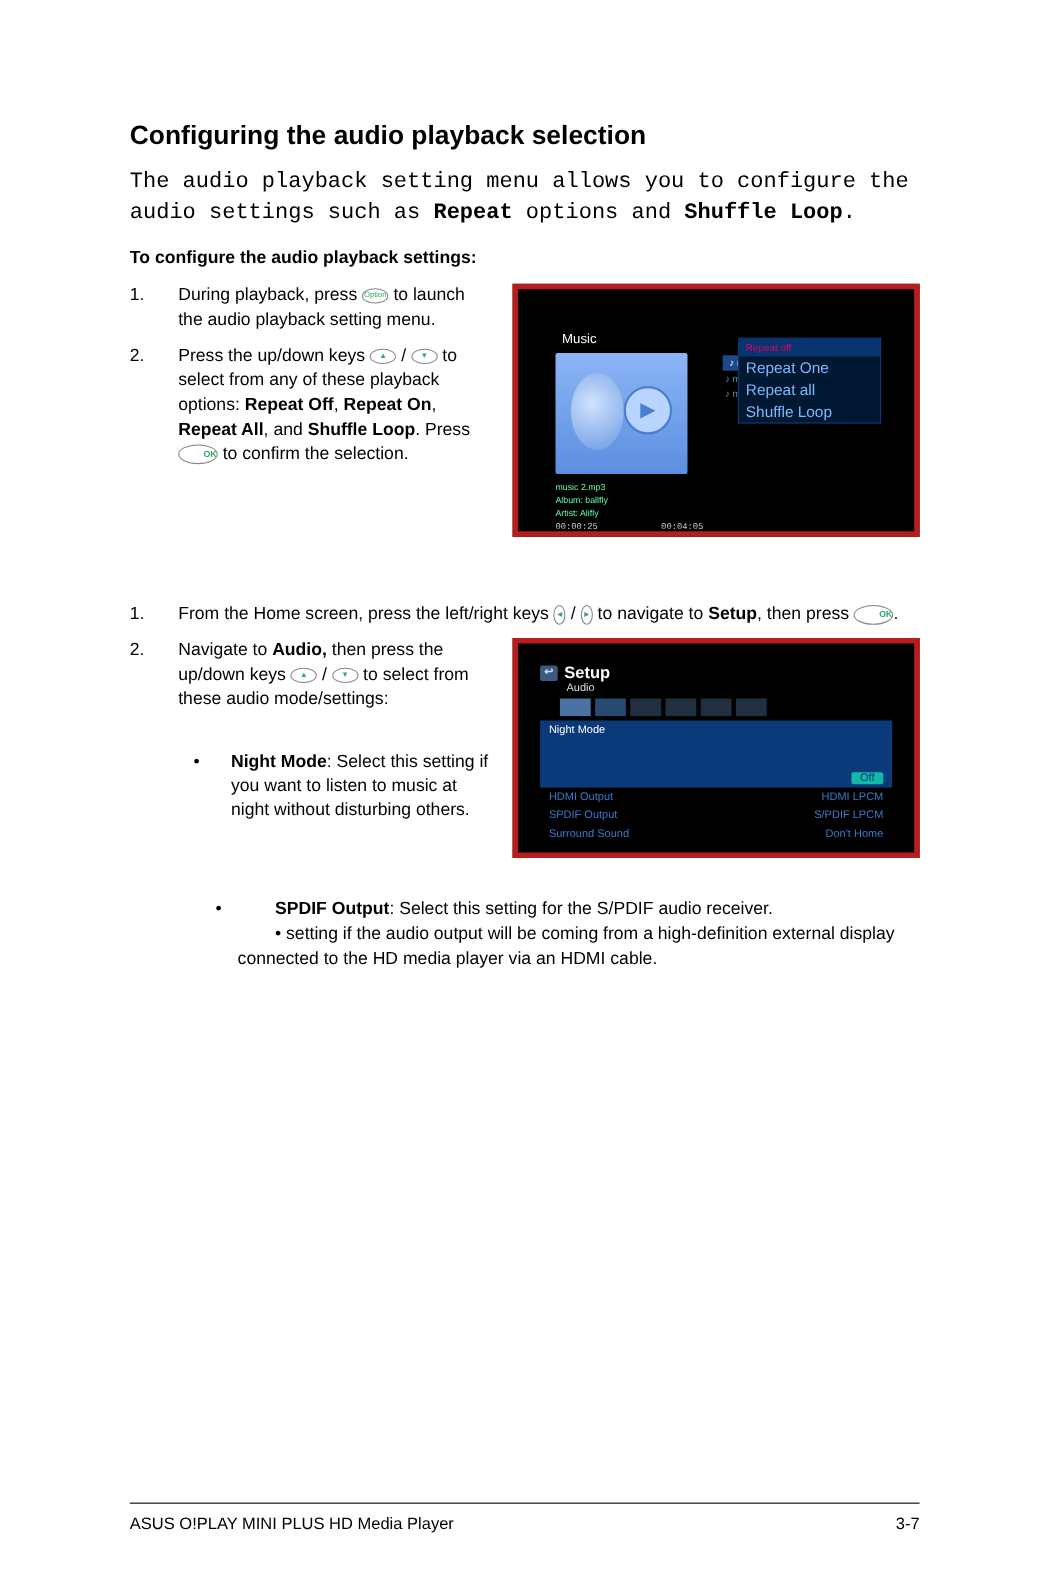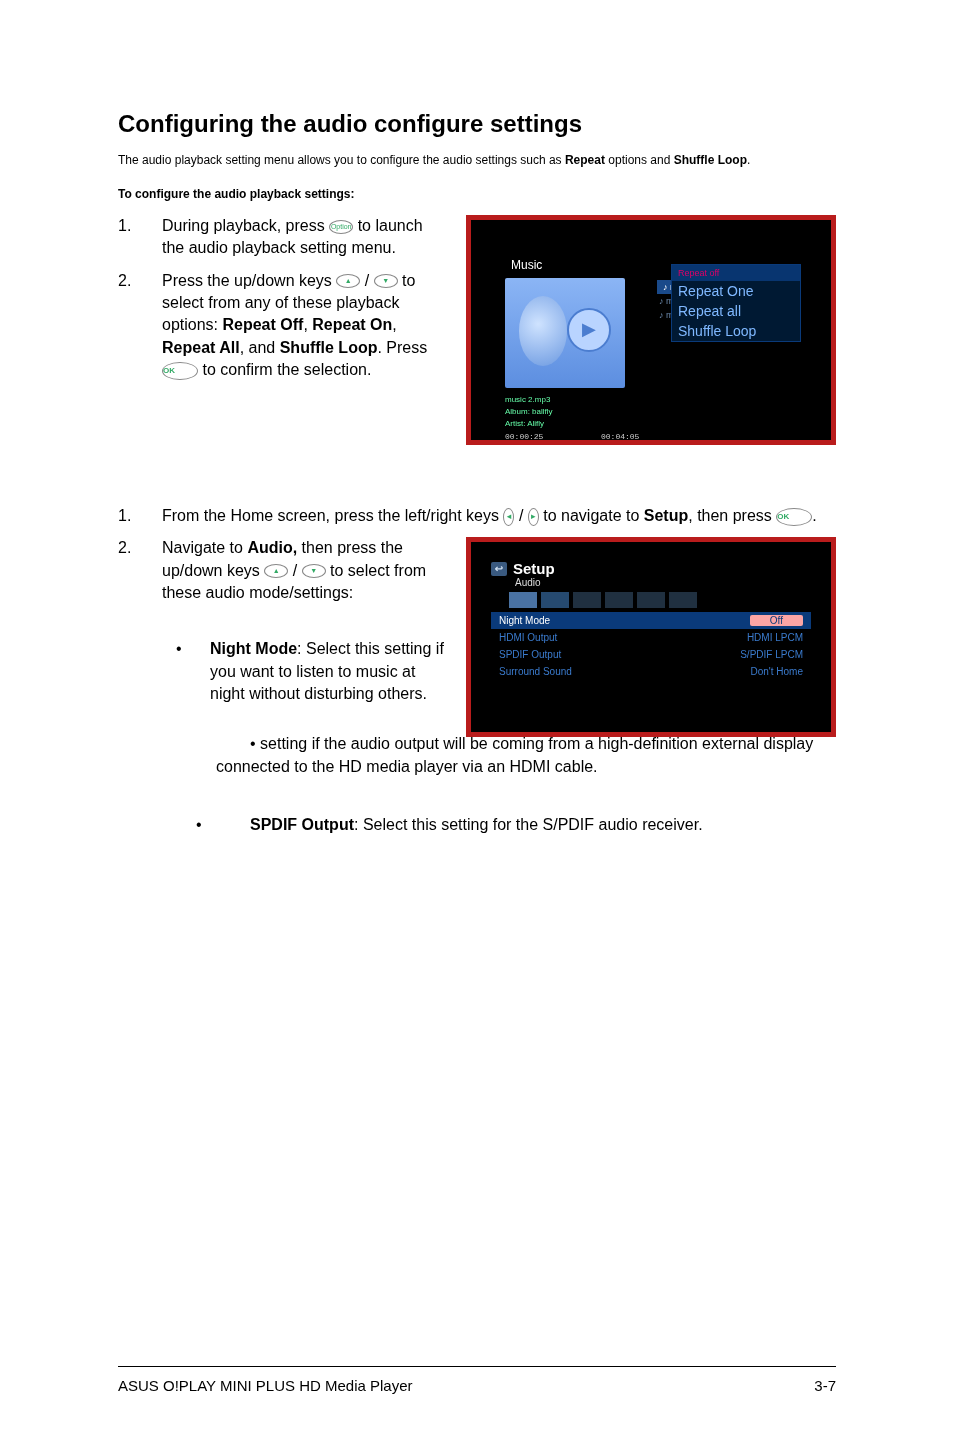--- a/index.html
+++ b/index.html
@@ -11,26 +11,27 @@
     color: #000;
     position: relative;
     padding: 110px 118px 60px 118px;
   }
   h2.section-title {
     font-size: 24px;
     font-weight: bold;
     margin-bottom: 14px;
   }
   p.intro {
-    font-size: 12px;
+    font-size: 20px;
     line-height: 1.4;
     margin-bottom: 18px;
+    font-family: Liberation Mono, monospace;
   }
   p.sub-heading {
-    font-size: 12px;
+    font-size: 16px;
     font-weight: bold;
     margin-bottom: 14px;
   }
   .two-col {
     display: flex;
     gap: 20px;
     margin-bottom: 60px;
   }
   .left-text {
     flex: 0 0 328px;
@@ -63,21 +64,21 @@
     color: #3a6;
     vertical-align: middle;
     line-height: 12px;
   }
   .icon-ok {
     display: inline-block;
     border: 1.5px solid #888;
     border-radius: 50%;
     width: 36px;
     height: 18px;
-    text-align: left;
+    text-align: right;
     font-size: 8px;
     color: #3a6;
     vertical-align: middle;
     line-height: 15px;
     font-weight: bold;
   }
   .icon-arc {
     display: inline-flex;
     border: 1.5px solid #888;
     border-radius: 50%;
@@ -159,21 +160,21 @@
   .ss2-tab { width: 28px; height: 16px; background: #223a55; }
   .ss2-tab.active { background: #4a72a2; }
   .ss2-tab.spk { background: #264a70; }
   .ss2-tab.movie { background: #203040; }
   .ss2-tab.gear { background: #203040; }
   .ss2-tab.power { background: #203040; }
   .ss2-tab.wifi { background: #203040; }
   .ss2-list { margin-top: 4px; }
   .ss2-row { display: flex; justify-content: space-between; padding: 3px 8px; font-size: 10px; color: #3a7acc; }
   .ss2-row.sel { background: #0a3a7a; color: #fff; }
-  .ss2-row.sel .val { background: #fca5a5; color: #0a3a7a; padding: 0 20px; border-radius: 2px; }
+  .ss2-row.sel .val { background: #14b8a6; color: #0a3a7a; padding: 0 8px; border-radius: 2px; margin-top: 44px; }
   .footer {
     position: absolute;
     bottom: 44px;
     left: 118px;
     right: 118px;
     border-top: 1px solid #000;
     padding-top: 10px;
     display: flex;
     justify-content: space-between;
     font-size: 15px;
@@ -181,21 +182,21 @@
   .section2-wrap { margin-top: 40px; }
   .step2-layout { display: flex; gap: 20px; }
   .step2-left { flex: 0 0 328px; }
   .bullet-full { margin-left: 44px; }
   .bullet-full ul.bullets > li::before { padding-left: 34px; width: 54px; }
   .bullet-indent-wrap { margin-left: 44px; margin-top: -2px; }
 </style>
 </head>
 <body>
 
-<h2 class="section-title">Configuring the audio configure settings</h2>
+<h2 class="section-title">Configuring the audio playback selection</h2>
 
 <p class="intro">
   <span>The audio playback setting menu allows you to configure the audio settings such as </span><b>Repeat</b><span> options and </span><b>Shuffle Loop</b><span>.</span>
 </p>
 
 <p class="sub-heading">To configure the audio playback settings:</p>
 
 <div class="two-col">
   <div class="left-text">
     <ol class="steps">
@@ -297,28 +298,28 @@
               <span>Surround Sound</span>
               <span>Don't Home</span>
             </div>
         </div>
       </div>
     </div>
   </div>
 
   <div class="bullet-full">
     <ul class="bullets">
+      <li>
+        <div><b>SPDIF Output</b><span>: Select this setting for the S/PDIF audio receiver.</span></div>
+      </li>
+    </ul>
+    <ul class="bullets">
       <li style="list-style:none; display:block; padding-left:54px; margin-top:-10px;">
         <span>setting if the audio output will be coming from a high-definition external display connected to the HD media player via an HDMI cable.</span>
       </li>
     </ul>
-    <ul class="bullets">
-      <li>
-        <div><b>SPDIF Output</b><span>: Select this setting for the S/PDIF audio receiver.</span></div>
-      </li>
-    </ul>
   </div>
 </div>
 
 <div class="footer">
   <span>ASUS O!PLAY MINI PLUS HD Media Player</span>
   <span>3-7</span>
 </div>
 
 </body></html>

